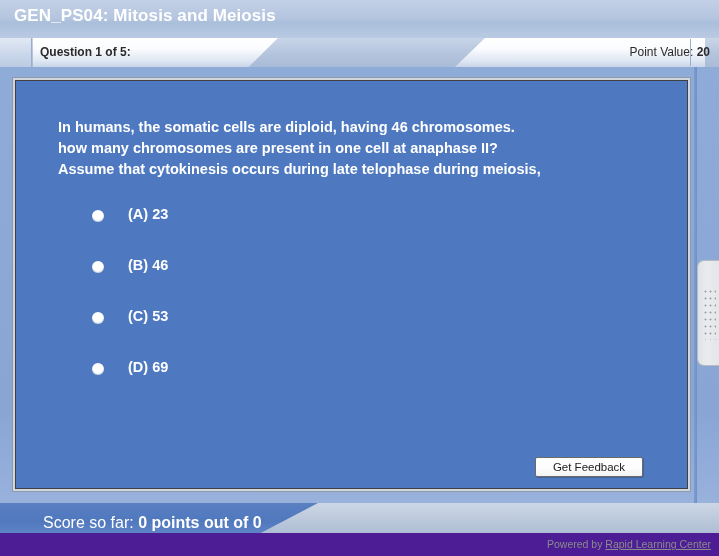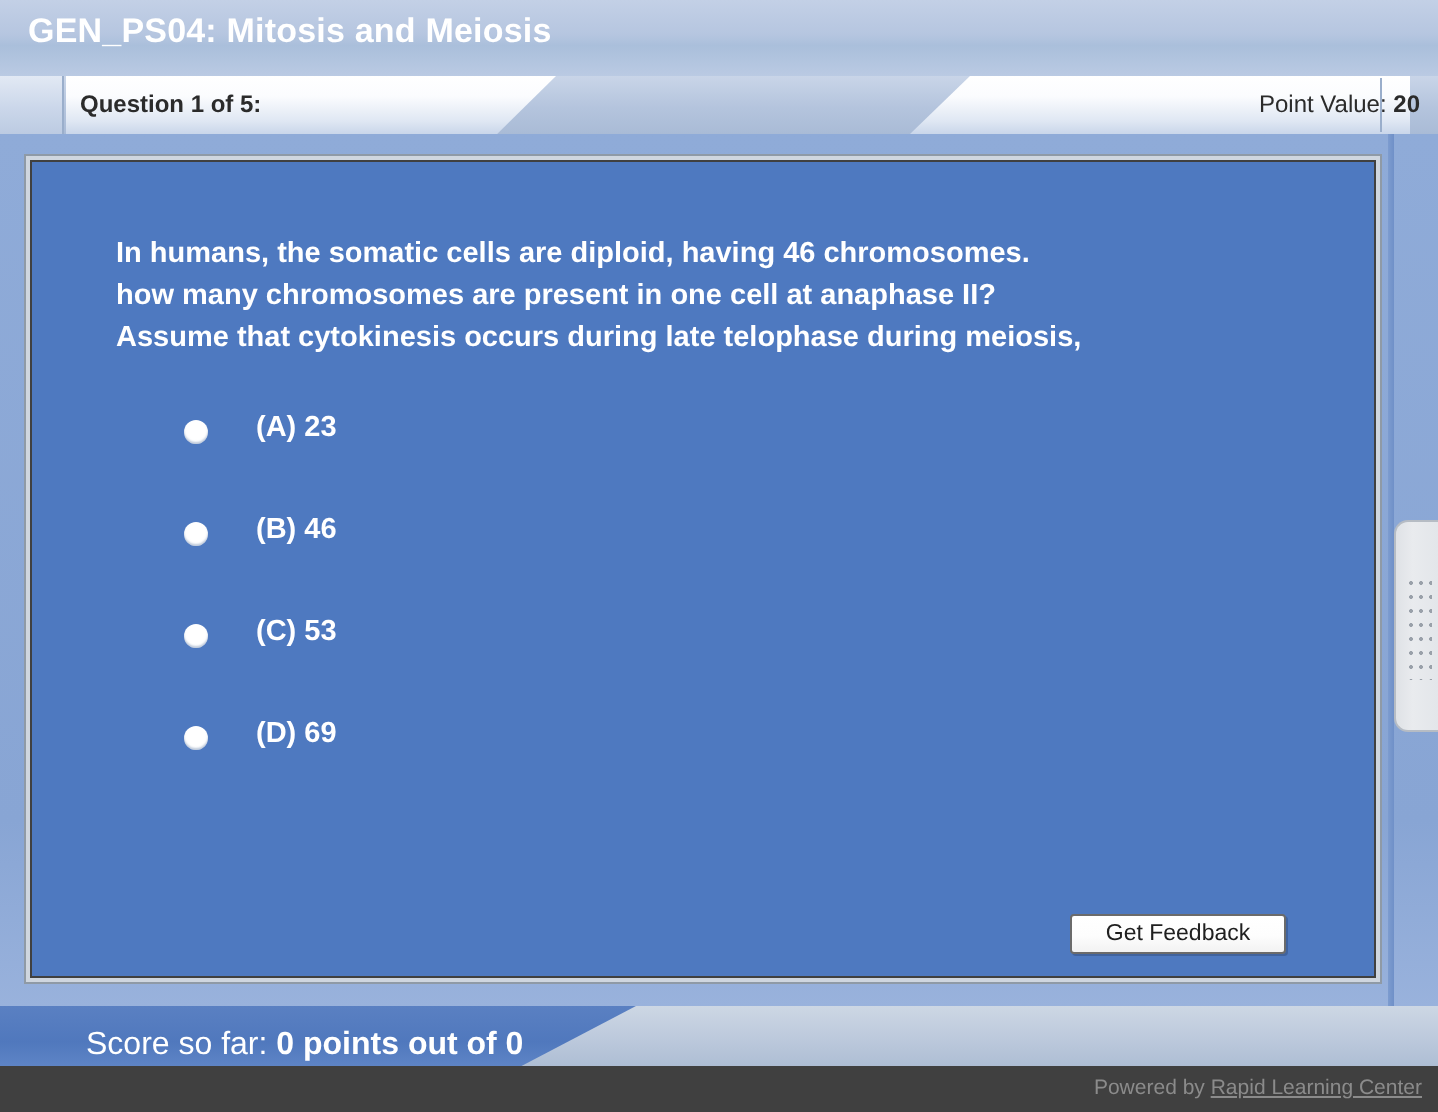--- a/index.html
+++ b/index.html
@@ -237,21 +237,21 @@
     white-space: nowrap;
     margin-left: 21px;
   }
   .scorebar .score-text .score-val { font-weight: bold; }
 
   
   .footer {
     position: absolute;
     left: 0; top: 533px;
     width: 719px; height: 23px;
-    background: #404040;
+    background: #4c1d95;
   }
   .footer .powered {
     position: absolute;
     right: 8px; top: 5px;
     font-size: 10.5px;
     color: #8b8b8b;
     white-space: nowrap;
   }
   .footer .powered .brand {
     color: #8b8b8b;

